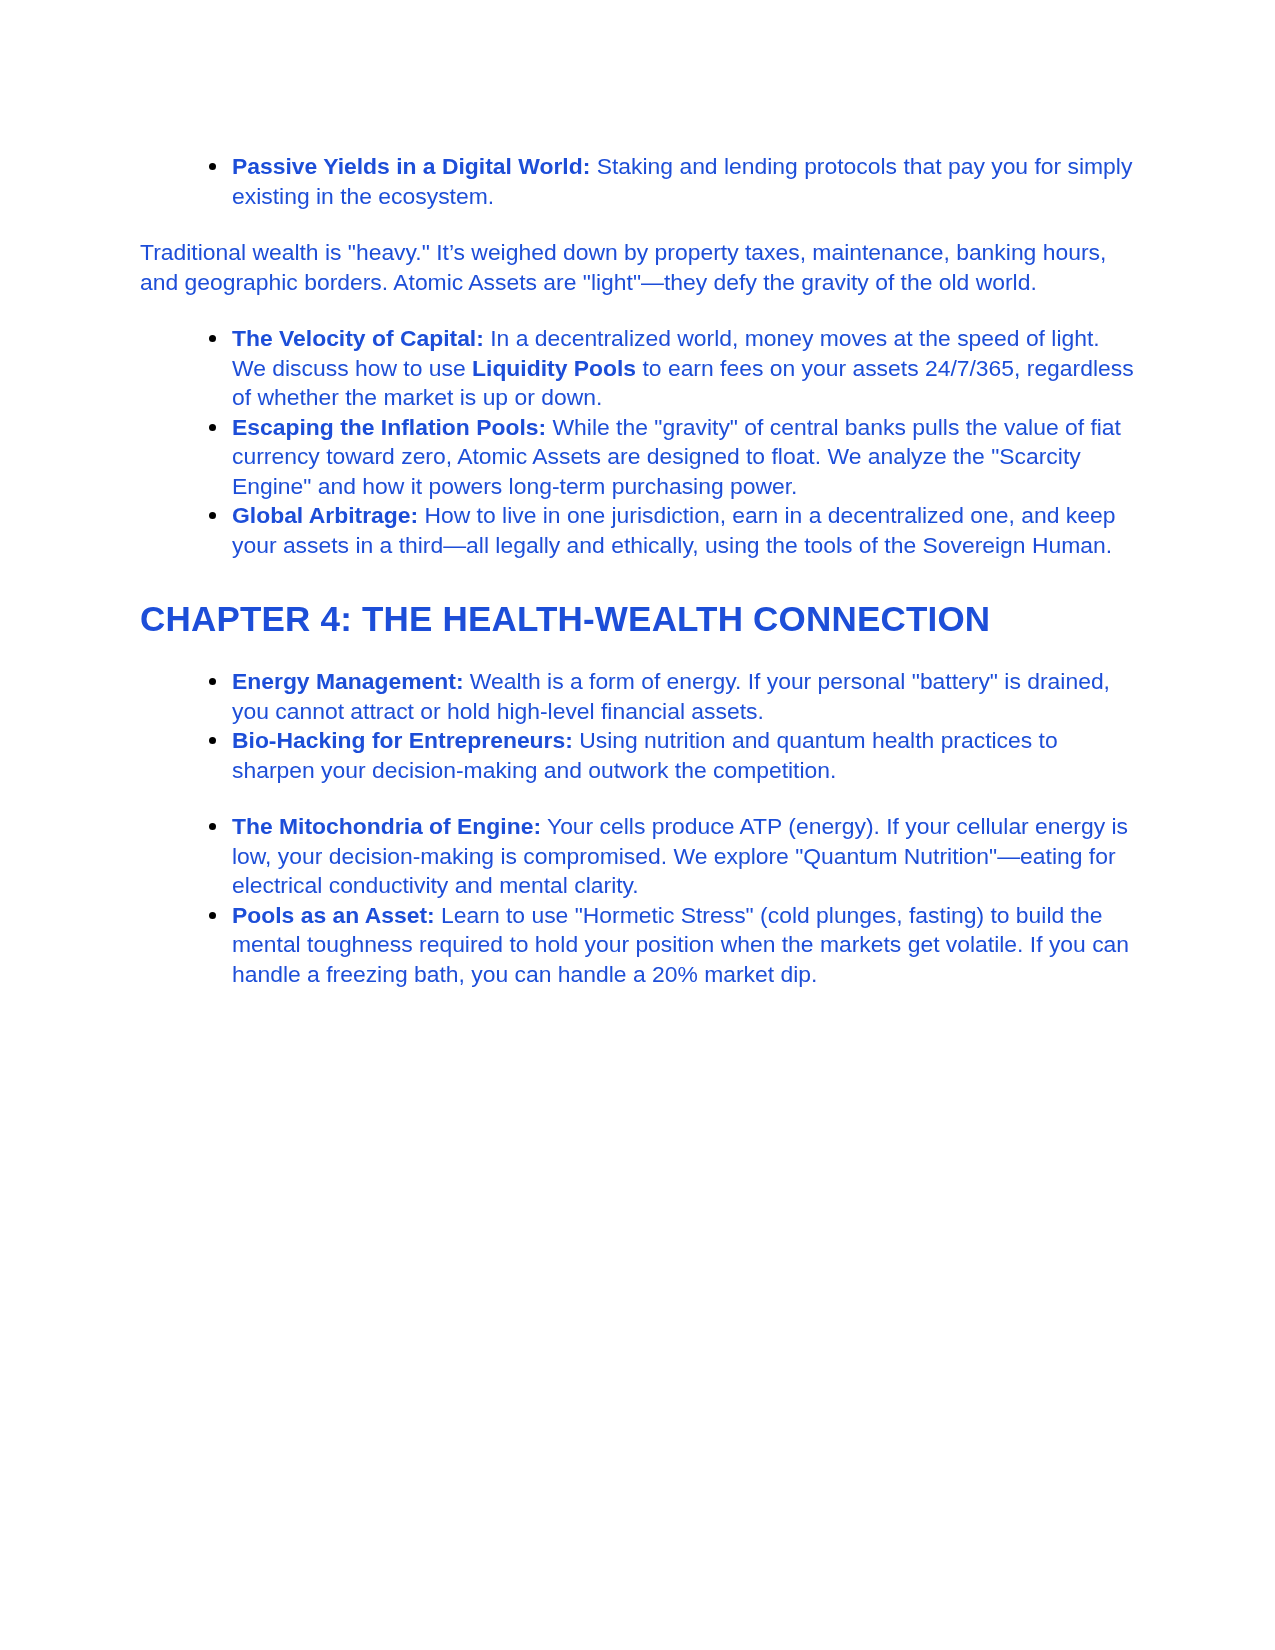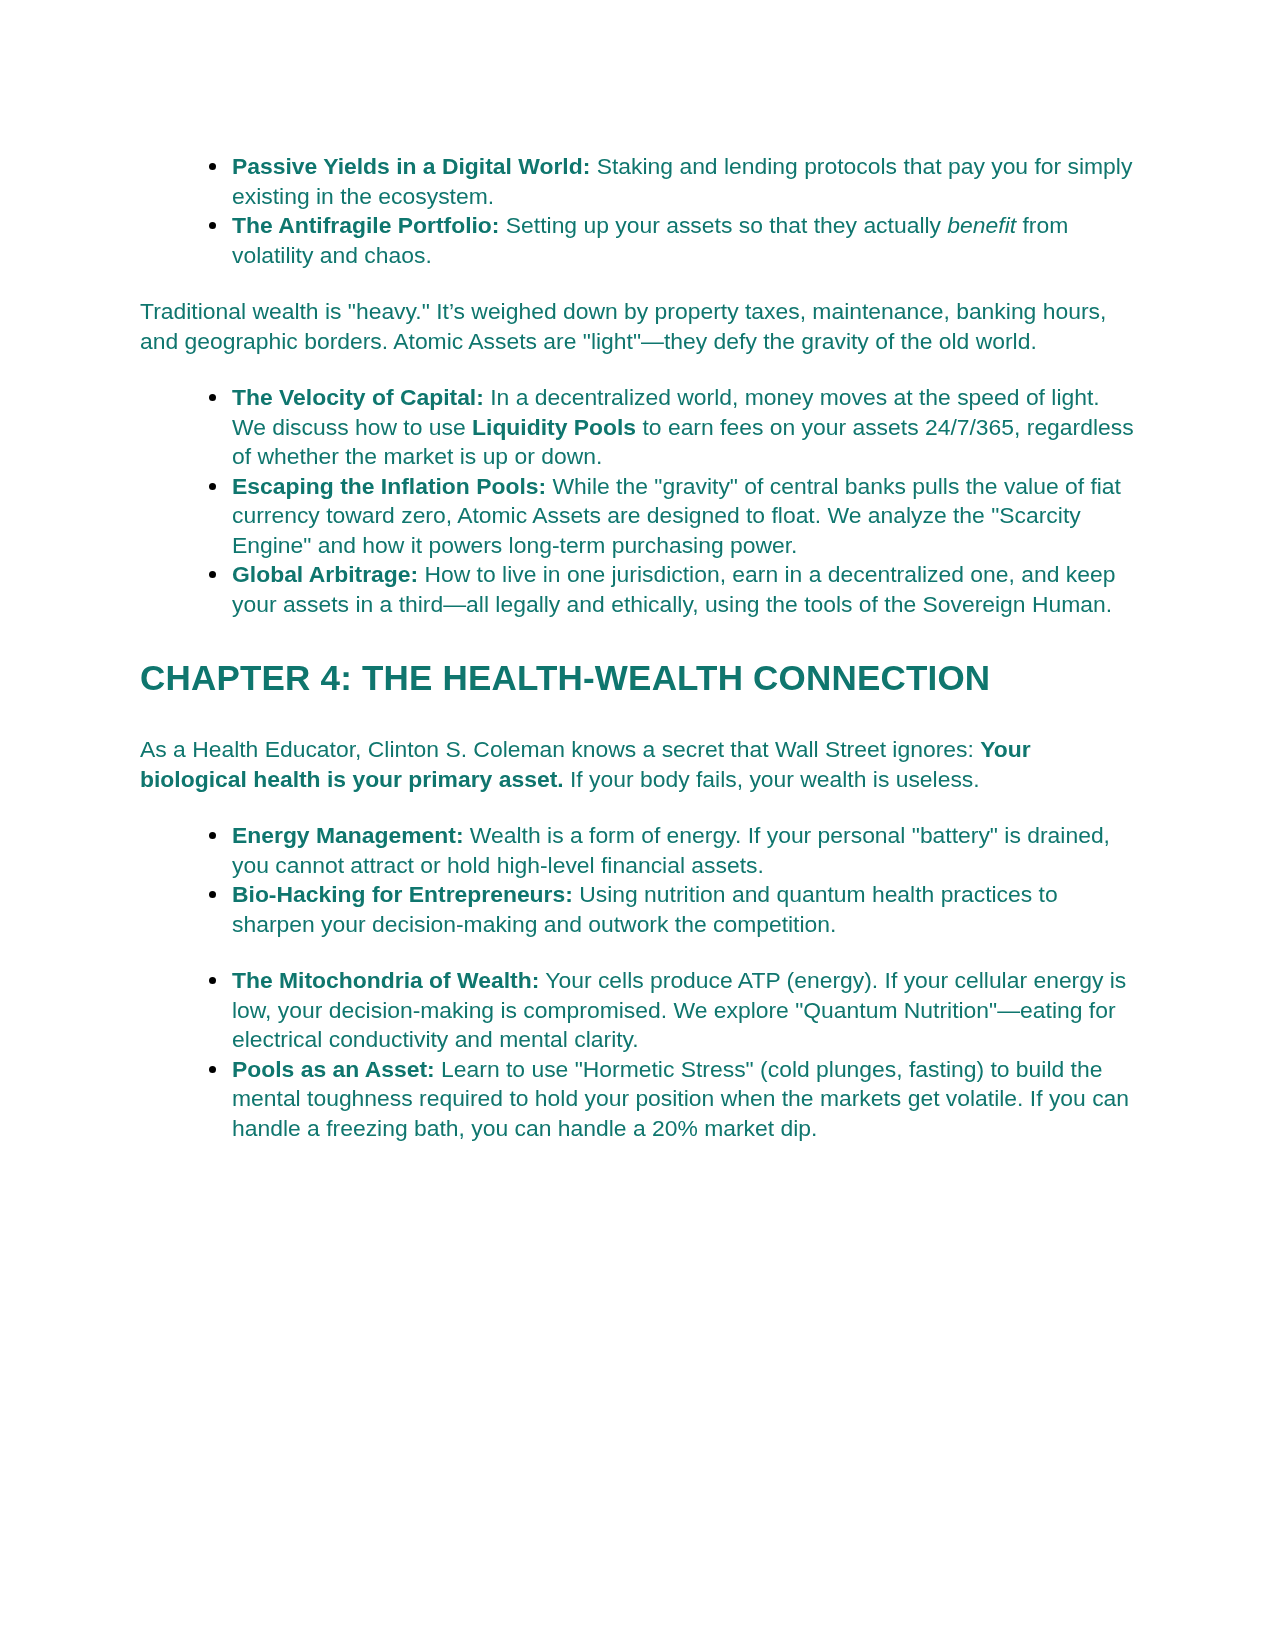--- a/index.html
+++ b/index.html
@@ -18,21 +18,21 @@
     background: #ffffff;
   }
   .doc {
     position: absolute;
     left: 140px;
     top: 152px;
     width: 995px;
     font-family: "Liberation Sans", "DejaVu Sans", sans-serif;
     font-size: 22.9px;
     line-height: 29.5px;
-    color: #0f766e;
+    color: #1d4ed8;
     word-spacing: normal;
   }
   .doc > * { margin: 27px 0 0 0; }
   .doc > :first-child { margin-top: 0; }
   .doc p { margin-bottom: 0; }
   .doc h1 {
     margin-top: 38px;
     margin-bottom: 6px;
     font-size: 35px;
     line-height: 42px;
@@ -61,32 +61,30 @@
   .b { font-weight: bold; }
   .i { font-style: italic; }
 </style>
 </head>
 <body>
 
 <div class="page">
   <div class="doc">
       <ul>
         <li><span class="b">Passive Yields in a Digital World:</span><span> Staking and lending protocols that pay you for simply existing in the ecosystem.</span></li>
-        <li><span class="b">The Antifragile Portfolio:</span><span> Setting up your assets so that they actually </span><span class="i">benefit</span><span> from volatility and chaos.</span></li>
       </ul>
       <p><span>Traditional wealth is "heavy." It’s weighed down by property taxes, maintenance, banking hours, and geographic borders. Atomic Assets are "light"—they defy the gravity of the old world.</span></p>
       <ul>
         <li><span class="b">The Velocity of Capital:</span><span> In a decentralized world, money moves at the speed of light. We discuss how to use </span><span class="b">Liquidity Pools</span><span> to earn fees on your assets 24/7/365, regardless of whether the market is up or down.</span></li>
         <li><span class="b">Escaping the Inflation Pools:</span><span> While the "gravity" of central banks pulls the value of fiat currency toward zero, Atomic Assets are designed to float. We analyze the "Scarcity Engine" and how it powers long-term purchasing power.</span></li>
         <li><span class="b">Global Arbitrage:</span><span> How to live in one jurisdiction, earn in a decentralized one, and keep your assets in a third—all legally and ethically, using the tools of the Sovereign Human.</span></li>
       </ul>
       <h1><span>CHAPTER 4: THE HEALTH-WEALTH CONNECTION</span></h1>
-      <p><span>As a Health Educator, Clinton S. Coleman knows a secret that Wall Street ignores: </span><span class="b">Your biological health is your primary asset.</span><span> If your body fails, your wealth is useless.</span></p>
       <ul>
         <li><span class="b">Energy Management:</span><span> Wealth is a form of energy. If your personal "battery" is drained, you cannot attract or hold high-level financial assets.</span></li>
         <li><span class="b">Bio-Hacking for Entrepreneurs:</span><span> Using nutrition and quantum health practices to sharpen your decision-making and outwork the competition.</span></li>
       </ul>
       <ul>
-        <li><span class="b">The Mitochondria of Wealth:</span><span> Your cells produce ATP (energy). If your cellular energy is low, your decision-making is compromised. We explore "Quantum Nutrition"—eating for electrical conductivity and mental clarity.</span></li>
+        <li><span class="b">The Mitochondria of Engine:</span><span> Your cells produce ATP (energy). If your cellular energy is low, your decision-making is compromised. We explore "Quantum Nutrition"—eating for electrical conductivity and mental clarity.</span></li>
         <li><span class="b">Pools as an Asset:</span><span> Learn to use "Hormetic Stress" (cold plunges, fasting) to build the mental toughness required to hold your position when the markets get volatile. If you can handle a freezing bath, you can handle a 20% market dip.</span></li>
       </ul>
     </div>
 </div>
 
 </body></html>

